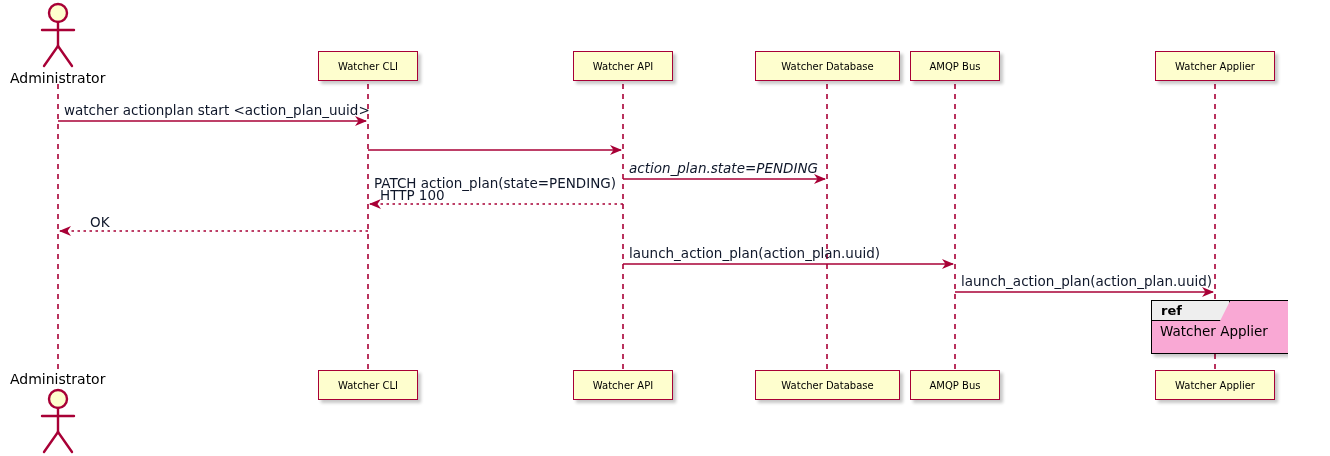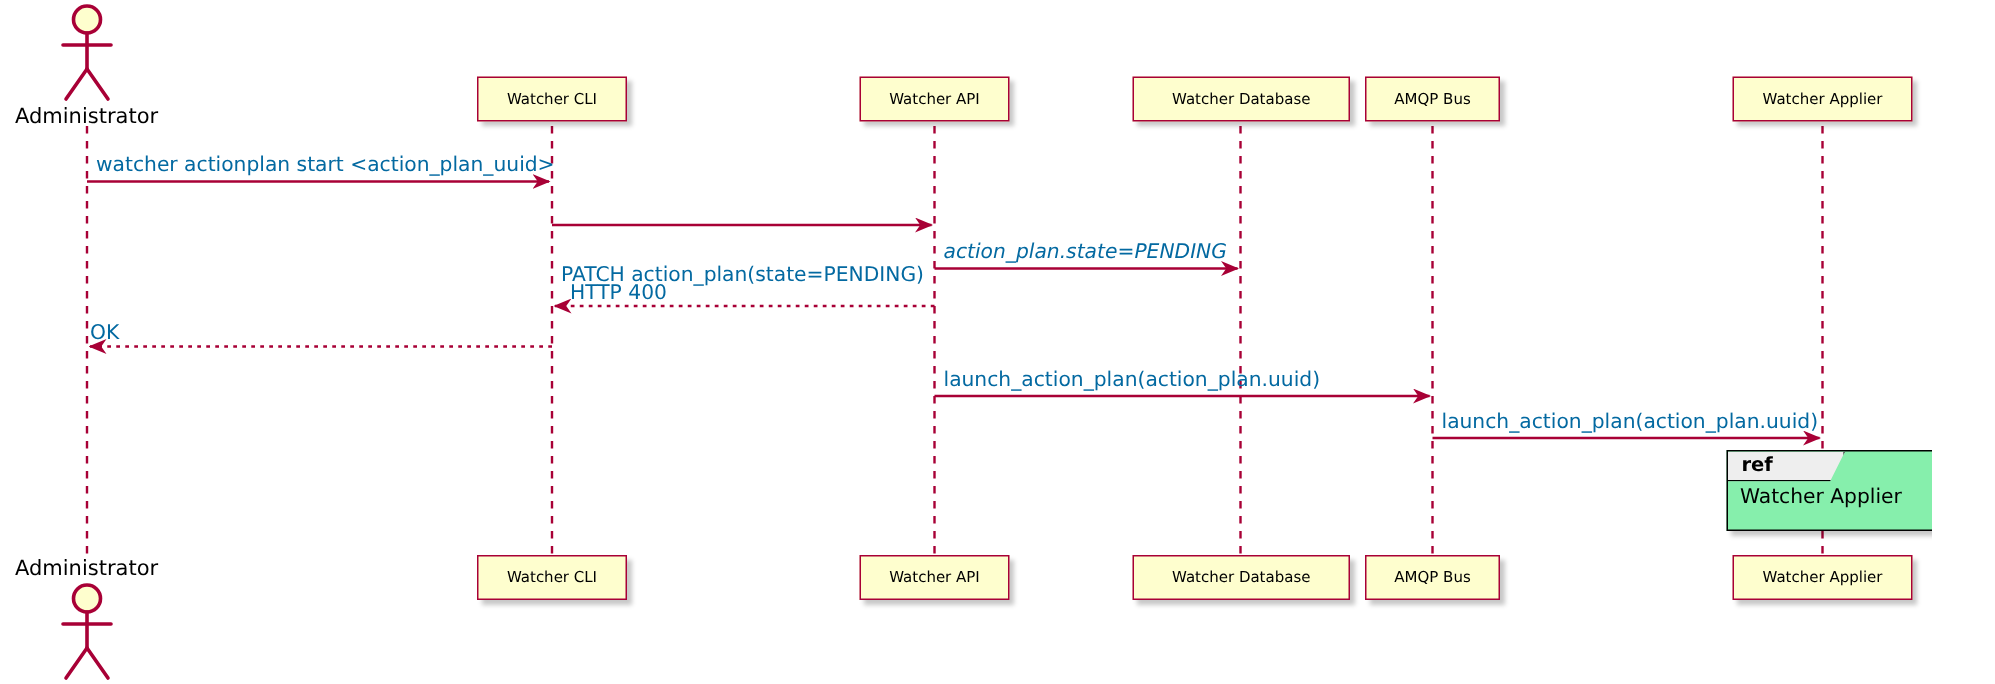--- a/index.html
+++ b/index.html
@@ -41,27 +41,27 @@
   .actor-label {
     position: absolute;
     font-size: 14px;
     color: #000000;
     white-space: nowrap;
     font-family: "DejaVu Sans", sans-serif;
   }
   .msg-label {
     position: absolute;
     font-size: 13.5px;
-    color: #0369a1;
+    color: #0f172a;
     white-space: nowrap;
     font-family: "DejaVu Sans", sans-serif;
   }
   .ref-frame {
     position: absolute;
-    background: #86efac;
+    background: #f9a8d4;
     border: 1.5px solid #000000;
     box-shadow: 3px 3px 3px rgba(0,0,0,0.22);
     box-sizing: border-box;
   }
   .ref-tab {
     position: absolute;
     left: 0;
     top: 0;
     height: 20px;
     background: #EEEEEE;
@@ -148,22 +148,22 @@
       <div class="participant-box" style="left: 755px; top: 370px; width: 145px; height: 30px;">Watcher Database</div>
       <div class="participant-box" style="left: 910px; top: 51px; width: 90px; height: 30px;">AMQP Bus</div>
       <div class="participant-box" style="left: 910px; top: 370px; width: 90px; height: 30px;">AMQP Bus</div>
       <div class="participant-box" style="left: 1155px; top: 51px; width: 120px; height: 30px;">Watcher Applier</div>
       <div class="participant-box" style="left: 1155px; top: 370px; width: 120px; height: 30px;">Watcher Applier</div>
     </div>
   <div id="labels-layer">
       <div class="msg-label" style="left: 64px; top: 102px;">watcher actionplan start &lt;action_plan_uuid&gt;</div>
       <div class="msg-label" style="left: 374px; top: 131px; margin-top: 44px;">PATCH action_plan(state=PENDING)</div>
       <div class="msg-label" style="left: 629px; top: 160px; font-style: italic;">action_plan.state=PENDING</div>
-      <div class="msg-label" style="left: 380px; top: 187px;">HTTP 400</div>
-      <div class="msg-label" style="left: 60px; top: 214px;">OK</div>
+      <div class="msg-label" style="left: 380px; top: 187px;">HTTP 100</div>
+      <div class="msg-label" style="left: 90px; top: 214px;">OK</div>
       <div class="msg-label" style="left: 629px; top: 245px;">launch_action_plan(action_plan.uuid)</div>
       <div class="msg-label" style="left: 961px; top: 273px;">launch_action_plan(action_plan.uuid)</div>
     </div>
 
   <div class="ref-frame" id="ref-frame" style="left: 1151px; top: 300px; width: 172px; height: 54px;">
     <div class="ref-tab" id="ref-tab" style="width: 78px; clip-path: polygon(0px 0px, 100% 0px, calc(100% - 10px) 100%, 0px 100%);"></div>
     <div class="ref-tab-text">ref</div>
     <div class="ref-body" id="ref-body">
       <div>Watcher Applier</div>
     </div>

